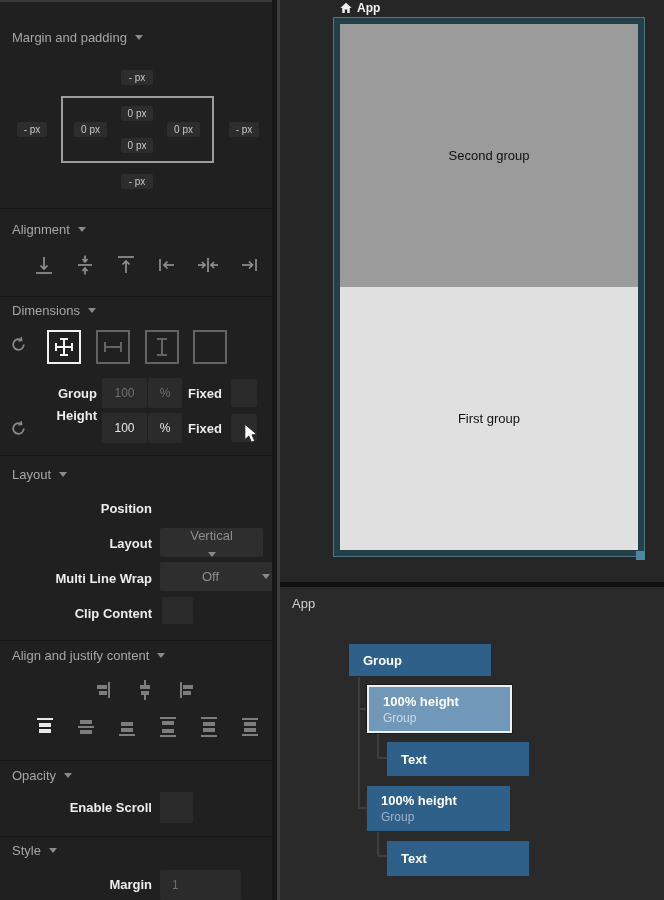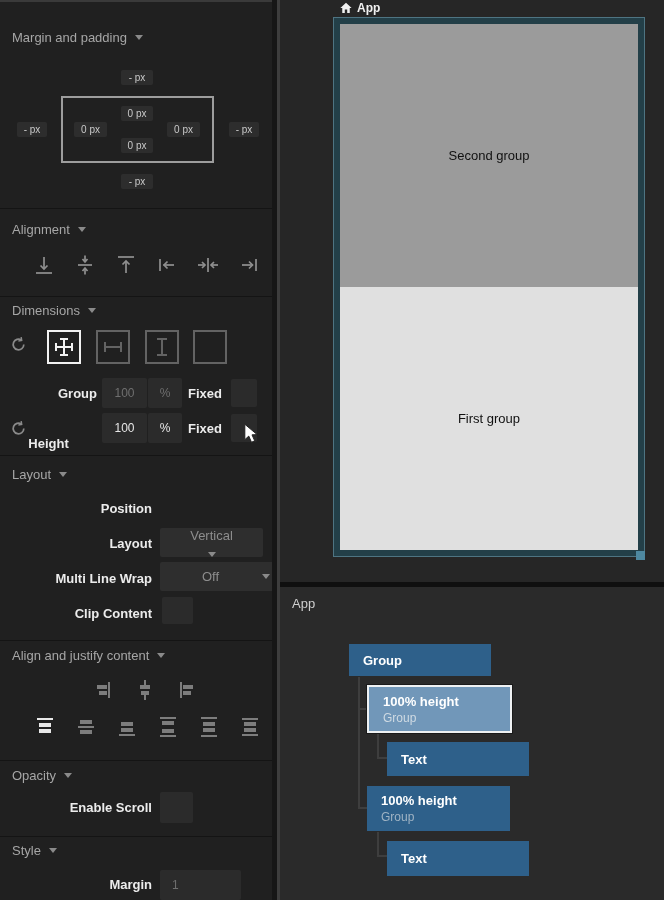--- a/index.html
+++ b/index.html
@@ -180,21 +180,21 @@
     <div class="field dim abs" style="left:148px; top:378px; width:34px; height:30px;">%</div>
     <div class="lbl abs" style="left:156px; top:386px; width:66px; text-align:right;">Fixed</div>
     <div class="checkbox abs" style="left:231px; top:379px; width:26px; height:28px;"></div>
 
     <div class="icon-btn abs" style="left:10px; top:420px;">
       <svg width="17" height="17" viewBox="0 0 16 16" fill="none" stroke="#8a8a8a" stroke-width="1.6">
           <path d="M13 8 a5 5 0 1 1 -2.2-4.15"></path>
           <path d="M10.5 1 L11 4.2 L7.9 4.6" stroke-width="1.4"></path>
         </svg>
     </div>
-    <div class="lbl abs" style="left:0; top:436px; width:97px;text-align:center;">Height</div>
+    <div class="lbl abs" style="left:0; top:408px; width:97px;">Height</div>
     <div class="field abs" style="left:102px; top:413px; width:45px; height:30px;">100</div>
     <div class="field abs" style="left:148px; top:413px; width:34px; height:30px;">%</div>
     <div class="lbl abs" style="left:156px; top:421px; width:66px; text-align:right;">Fixed</div>
     <div class="checkbox abs" style="left:231px; top:414px; width:26px; height:28px;"></div>
 
     <div class="divider abs" style="top:455px;"></div>
 
     <div class="section-title abs" style="left:12px; top:467px;">
       <span>Layout</span>
       <span class="caret"></span>

